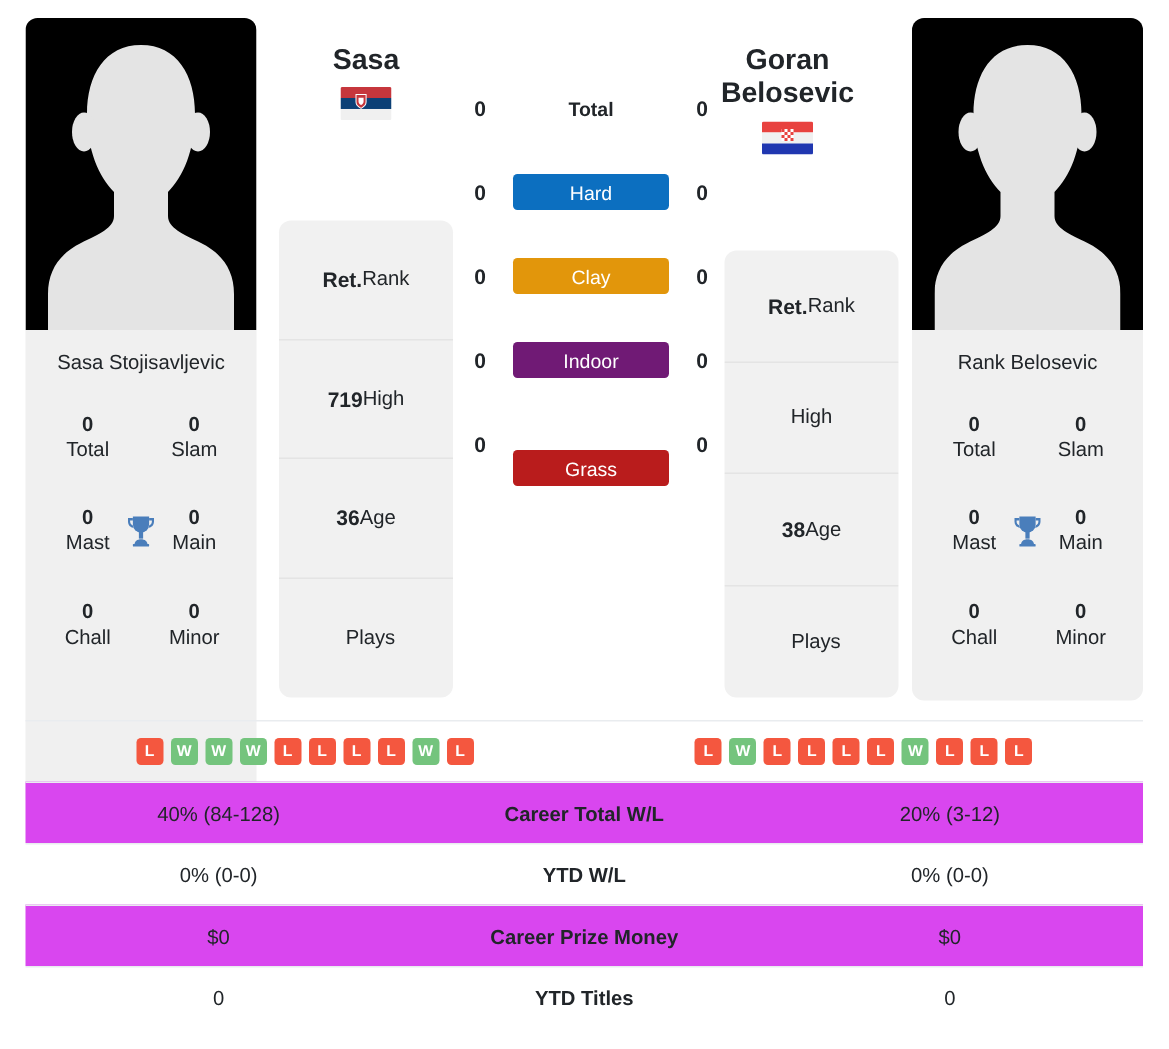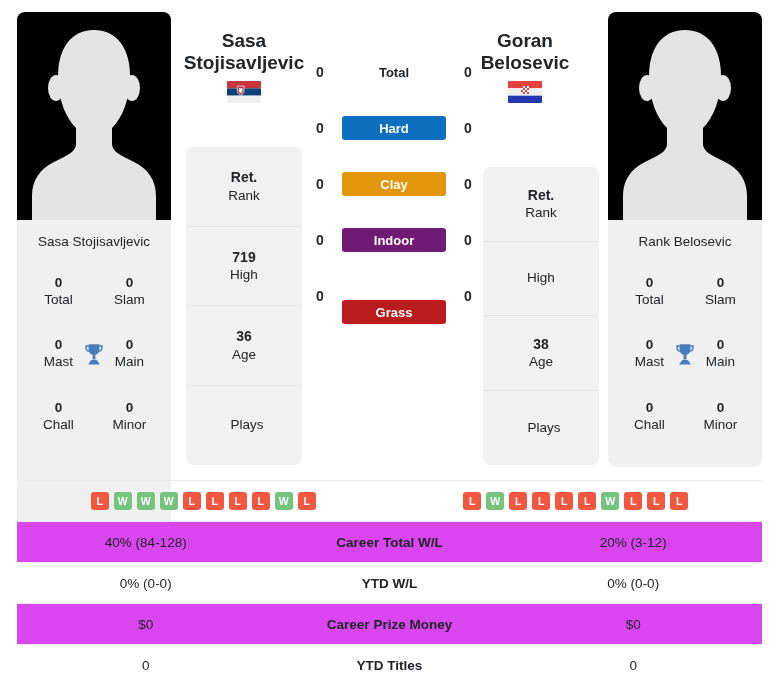--- a/index.html
+++ b/index.html
@@ -84,21 +84,21 @@
     width: 116px;
     background: #f1f1f1;
     border-radius: 8px;
     overflow: hidden;
   }
   .stat-card.left  { left: 186px; top: 147px; height: 318px; }
   .stat-card.right { left: 483px; top: 167px; height: 298px; }
 
   .stat-row {
     display: flex;
-    flex-direction: column;
+    flex-direction: row;
     align-items: center;
     justify-content: center;
     line-height: 1.3;
     border-bottom: 1px solid #e4e4e4;
   }
   .stat-row:last-child { border-bottom: none; margin-left: 6px; }
   .stat-card.left  .stat-row { height: 25%; }
   .stat-card.right .stat-row { height: 25%; }
   .stat-val { font-size: 14px; font-weight: 700; color: #212529; }
   .stat-lbl { font-size: 13.5px; color: #212529; }
@@ -128,21 +128,21 @@
   }
   .s-bar {
     flex: none;
     width: 104px;
     height: 24px;
     border-radius: 3px;
     display: flex;
     align-items: center;
     justify-content: center;
     font-size: 13px;
-    font-weight: 700;
+    font-weight: 400;
     color: #ffffff;
   }
   .s-bar.plain {
     background: transparent;
     color: #212529;
     font-weight: 700;
     font-size: 13px;
   }
 
   
@@ -294,21 +294,20 @@
           <path d="M17 4 h3 v2.2 c0 2.3 -1.5 3.6 -3.3 3.9 l.3-1.5 c1-.4 1.7-1.3 1.7-2.4 V5.5 H17 z" fill="#4a7ebb"></path>
           <rect x="10.7" y="12.5" width="2.6" height="4.2" fill="#4a7ebb"></rect>
           <path d="M8 20.3 c0-2 1.6-3.3 4-3.3 s4 1.3 4 3.3 z" fill="#4a7ebb"></path>
           <rect x="7" y="20" width="10" height="1.6" rx="0.4" fill="#4a7ebb"></rect>
         </svg>
       </div>
     </div>
 
     <div class="name-block left">
       <div>Sasa</div>
-      <div>Stojisavljevic</div>
       <svg class="flag" viewBox="0 0 34 22">
         <rect width="34" height="7.33" fill="#c6363c"></rect>
         <rect y="7.33" width="34" height="7.33" fill="#0c4076"></rect>
         <rect y="14.66" width="34" height="7.34" fill="#f0f0f0"></rect>
         <g transform="translate(9.5,4.2) scale(0.42)">
           <path d="M2 2 h16 v12 c0 5 -4 8 -8 10 c-4 -2 -8 -5 -8 -10 z" fill="#c6363c" stroke="#ffffff" stroke-width="1.6"></path>
           <path d="M6 7 h8 v6 c0 3 -2 4.5 -4 5.6 c-2 -1.1 -4 -2.6 -4 -5.6 z" fill="#ffffff"></path>
         </g>
       </svg>
     </div>

